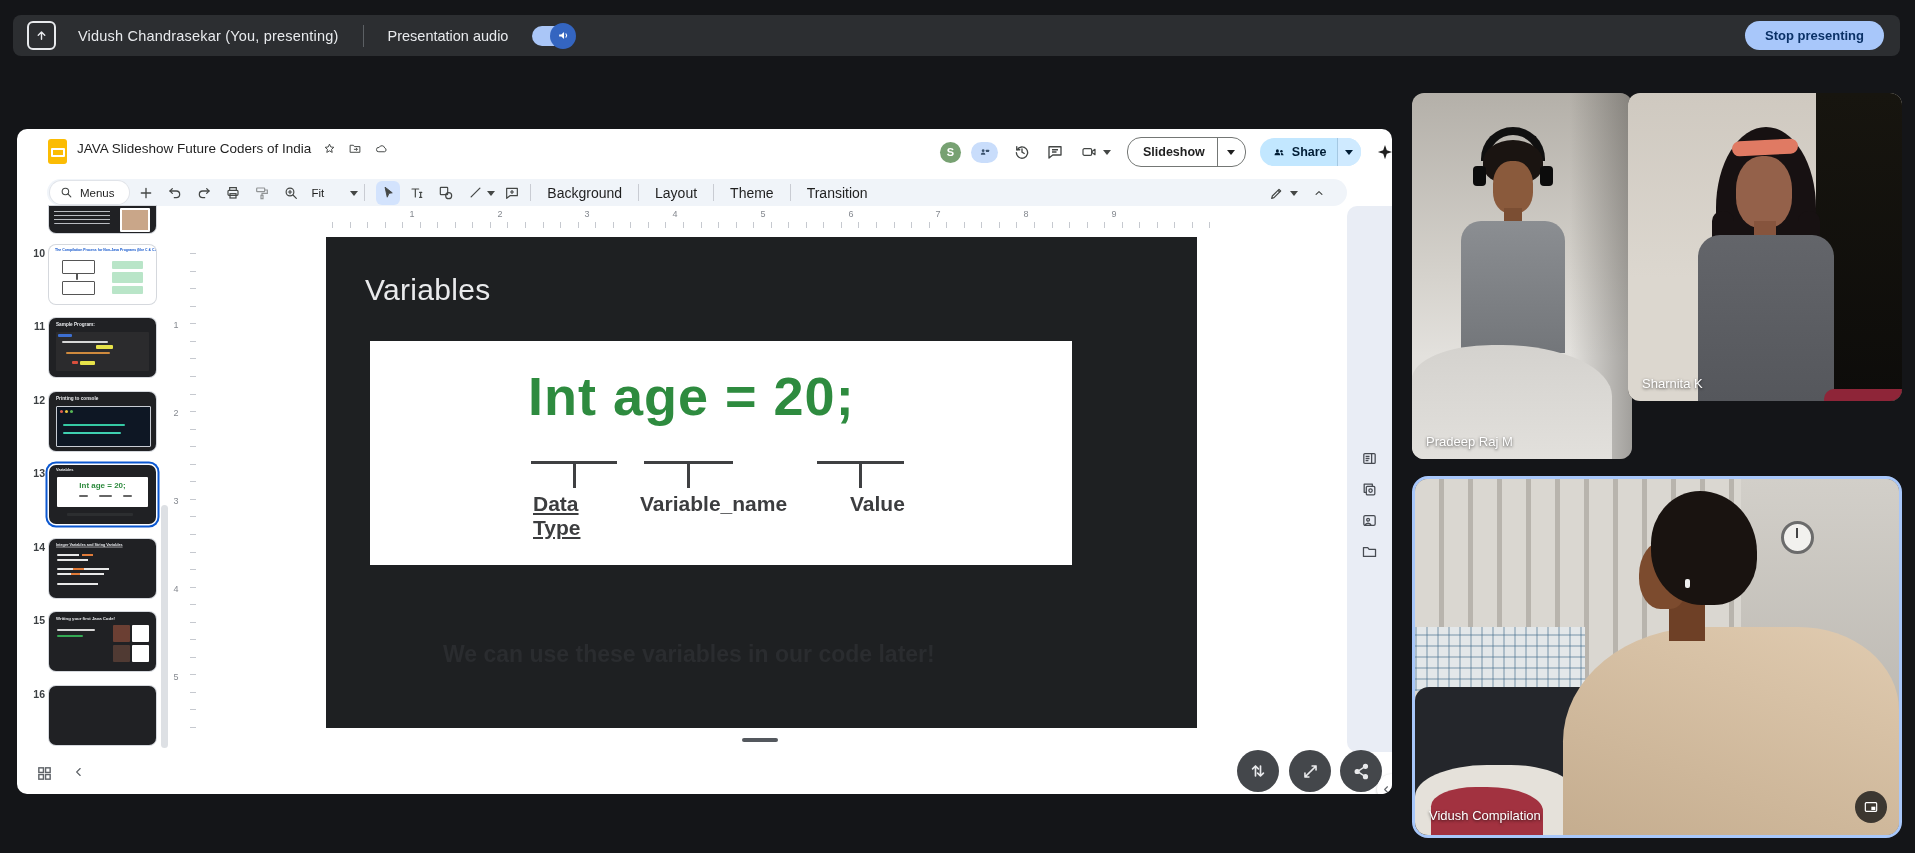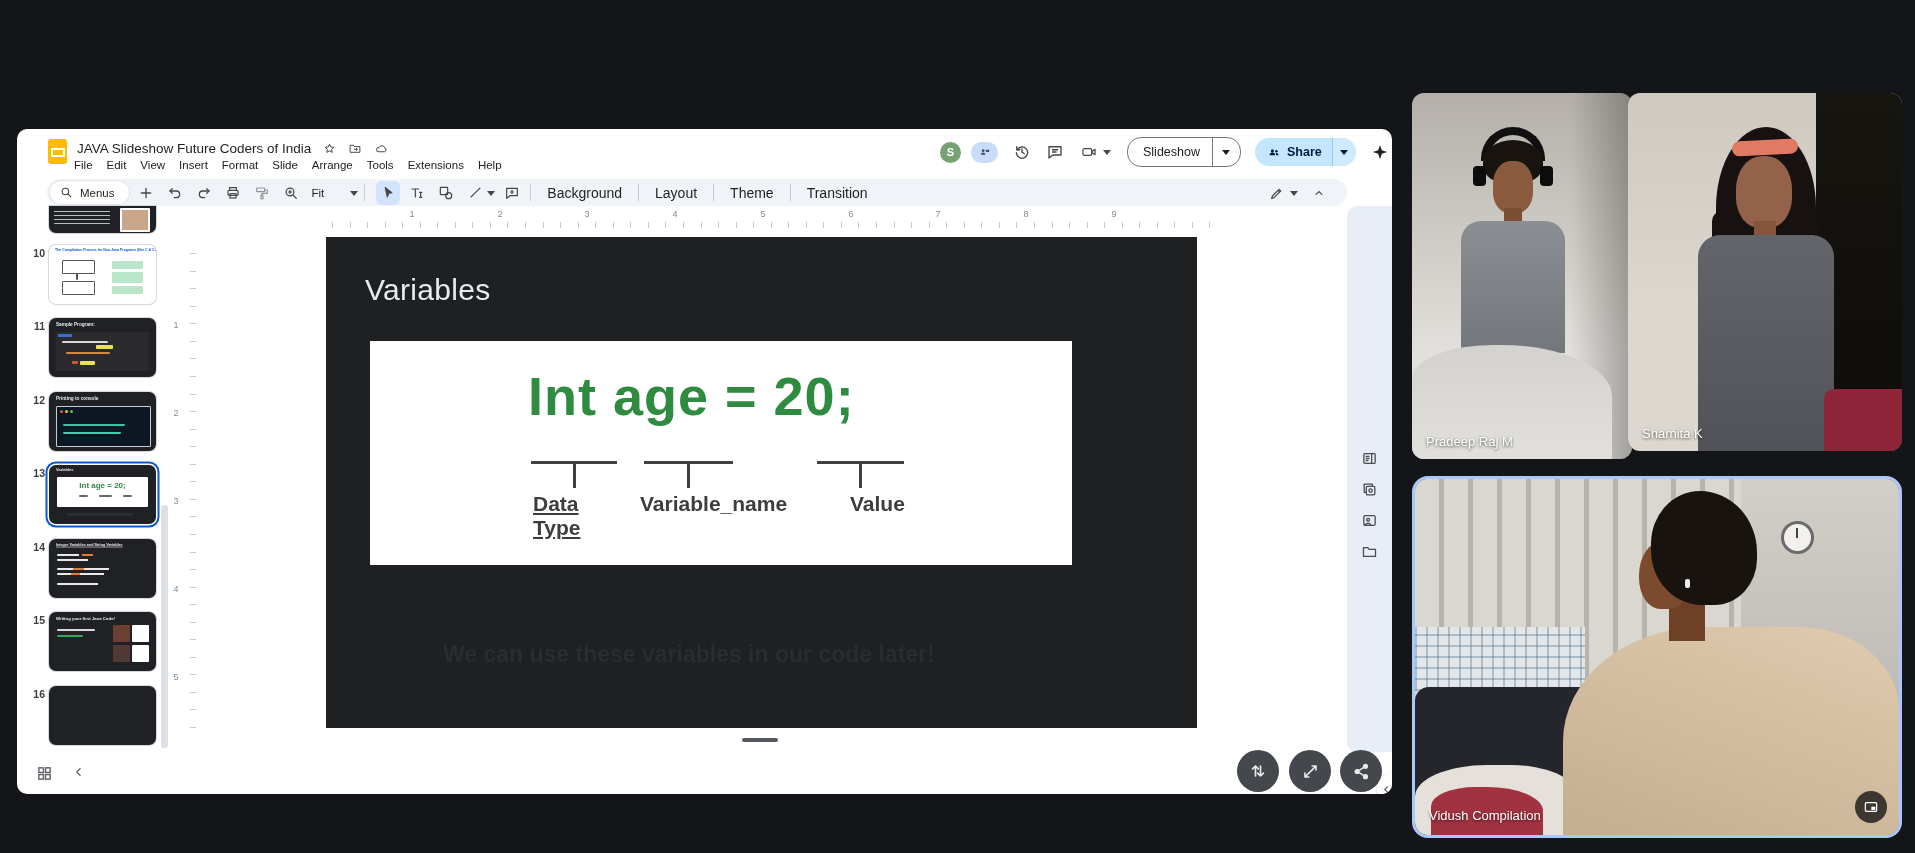--- a/index.html
+++ b/index.html
@@ -25,21 +25,21 @@
   .doc-title{position:absolute;left:60px;top:12px;font-size:13.5px;color:#1f1f1f;}
   .title-icons{position:absolute;left:306px;top:13px;display:flex;gap:12px;color:#444746;align-items:center;}
   .menubar{position:absolute;left:50px;top:28px;display:flex;font-size:11.5px;color:#202124;}
   .menubar span{padding:2px 7px;border-radius:4px;cursor:pointer;}
   .hdr-right{position:absolute;left:923px;top:8px;height:30px;display:flex;align-items:center;color:#444746;}
   .avatarS{width:21px;height:21px;border-radius:50%;background:#77a172;color:#fff;font-size:11px;font-weight:700;display:flex;align-items:center;justify-content:center;}
   .bluepill{width:27px;height:21px;border-radius:11px;background:#c9ddfb;color:#39506b;display:flex;align-items:center;justify-content:center;margin-left:10px;}
   .hico{margin-left:15px;cursor:pointer;}
   .caret{width:0;height:0;border:4px solid transparent;border-top:5px solid currentColor;margin-top:5px;}
   .slideshow-btn{margin-left:16px;height:28px;border:1px solid #747775;border-radius:14px;display:flex;align-items:center;font-size:12.5px;color:#1f1f1f;cursor:pointer;}
-  .slideshow-btn .lbl{padding:0 12px 0 15px;}
+  .slideshow-btn .lbl{padding:0 12px 0 15px;font-weight:bold;}
   .slideshow-btn .car{width:27px;align-self:stretch;display:flex;align-items:center;justify-content:center;border-left:1px solid #747775;}
   .share-btn{margin-left:14px;height:28px;border-radius:14px;background:#c2e7ff;display:flex;align-items:center;color:#001d35;font-size:12.5px;font-weight:600;cursor:pointer;overflow:hidden;}
   .share-btn .lbl{display:flex;gap:6px;align-items:center;padding:0 10px 0 12px;height:100%;}
   .share-btn .car{width:23px;height:100%;display:flex;align-items:center;justify-content:center;background:#cfeaff;border-left:1px solid #a4c8e2;}
   .spark{margin-left:15px;color:#1f1f1f;}
 
   
   .toolbar{position:absolute;left:30px;top:50px;width:1300px;height:27px;background:#f0f4f9;border-radius:14px;display:flex;align-items:center;color:#444746;}
   .menus-pill{height:23px;margin-left:3px;padding:0 14px 0 10px;background:#fff;border-radius:12px;box-shadow:0 0 0 1px #e1e4e9;display:flex;align-items:center;gap:7px;font-size:11.5px;color:#1f1f1f;cursor:pointer;}
   .tbtn{display:flex;align-items:center;justify-content:center;width:24px;height:24px;margin-left:5px;cursor:pointer;}
@@ -91,20 +91,39 @@
   .tile .art{position:absolute;inset:0;}
   .tname{position:absolute;left:14px;bottom:10px;font-size:13px;color:#fff;text-shadow:0 1px 3px rgba(0,0,0,.7);z-index:5;}
   .t3{border:3px solid #a8c7fa;border-radius:16px;}
   .pipbtn{position:absolute;right:12px;bottom:12px;width:32px;height:32px;border-radius:50%;background:rgba(18,18,18,.78);color:#fff;display:flex;align-items:center;justify-content:center;z-index:6;cursor:pointer;}
 </style>
 </head>
 <body>
 
 <div class="screen">
 
+  <div class="meetbar">
+    <span class="present-box">
+      <svg width="13" height="13" viewBox="0 0 24 24" fill="none" stroke="currentColor" stroke-width="2.6" stroke-linecap="round" stroke-linejoin="round">
+          <path d="M12 19 V6 M6 11.5 L12 5.5 L18 11.5"></path>
+        </svg>
+    </span>
+    <span class="presenter">Vidush Chandrasekar (You, presenting)</span>
+    <span class="vdiv"></span>
+    <span class="audio-label">Presentation audio</span>
+    <span class="toggle">
+      <span class="knob">
+        <svg width="13" height="13" viewBox="0 0 24 24">
+            <path d="M4 10 v4 h4 l5 4.5 V5.5 L8 10 z" fill="currentColor"></path>
+            <path d="M16.5 9 a4.5 4.5 0 0 1 0 6" fill="none" stroke="currentColor" stroke-width="2" stroke-linecap="round"></path>
+          </svg>
+      </span>
+    </span>
+    <button class="stopbtn">Stop presenting</button>
+  </div>
 
   <div class="win">
 
     <span class="doc-icon"></span>
     <span class="doc-title">JAVA Slideshow Future Coders of India</span>
     <span class="title-icons">
       <span>
           <svg width="13" height="13" viewBox="0 0 24 24" fill="none" stroke="currentColor" stroke-width="1.8" stroke-linejoin="round">
             <path d="M12 4 l2.4 5.2 5.6.6 -4.2 3.8 1.2 5.6 -5-2.9 -5 2.9 1.2-5.6 -4.2-3.8 5.6-.6 z"></path>
           </svg>
@@ -115,32 +134,20 @@
             <path d="M10 13.5 h6 M13.8 11 l2.8 2.5 -2.8 2.5"></path>
           </svg>
         </span>
       <span>
           <svg width="15" height="13" viewBox="0 0 24 24" fill="none" stroke="currentColor" stroke-width="1.8" stroke-linejoin="round">
             <path d="M7 18 a4 4 0 1 1 .6-7.9 A5.5 5.5 0 0 1 18 11.2 a3.5 3.5 0 0 1-.6 6.8 z"></path>
           </svg>
         </span>
     </span>
 
-    <div class="menubar">
-      <span>File</span>
-      <span>Edit</span>
-      <span>View</span>
-      <span>Insert</span>
-      <span>Format</span>
-      <span>Slide</span>
-      <span>Arrange</span>
-      <span>Tools</span>
-      <span>Extensions</span>
-      <span>Help</span>
-    </div>
 
     <div class="hdr-right">
       <span class="avatarS">S</span>
       <span class="bluepill">
           <svg width="13" height="11" viewBox="0 0 24 24" fill="currentColor">
             <circle cx="9" cy="8" r="3"></circle>
             <path d="M4 17 a5 5 0 0 1 10 0 z"></path>
             <rect x="15" y="6" width="7" height="5" rx="1"></rect>
           </svg>
         </span>
@@ -486,21 +493,21 @@
       <div class="abs" style="left:61px;top:73px;width:13px;height:20px;background:#0c0c0c;border-radius:4px;"></div>
       <div class="abs" style="left:128px;top:73px;width:13px;height:20px;background:#0c0c0c;border-radius:4px;"></div>
       <div class="abs" style="left:81px;top:68px;width:40px;height:52px;background:#8a5a3c;border-radius:44% 44% 40% 40%;"></div>
       <div class="abs" style="left:92px;top:115px;width:18px;height:16px;background:#7b4e33;"></div>
       <div class="abs" style="left:49px;top:128px;width:104px;height:132px;background:linear-gradient(180deg,#8b8e92,#73767a);border-radius:20px 20px 0 0;"></div>
       <div class="abs" style="left:0;top:252px;width:200px;height:114px;background:linear-gradient(180deg,#d4d2ce,#e2e0dc);border-radius:40% 55% 0 0 / 30% 45% 0 0;"></div>
     </div>
     <span class="tname">Pradeep Raj M</span>
   </div>
 
-  <div class="tile" style="left:1628px;top:93px;width:274px;height:358px;text-align:right;">
+  <div class="tile" style="left:1628px;top:93px;width:274px;height:308px;text-align:right;">
     <div class="art">
       <div class="abs" style="inset:0;background:linear-gradient(180deg,#cfc9c0,#dcd7cf 60%);"></div>
       <div class="abs" style="right:0;top:0;width:86px;height:100%;background:linear-gradient(180deg,#17150f,#0d0c0a);"></div>
       <div class="abs" style="left:88px;top:34px;width:100px;height:162px;background:#171112;border-radius:50% 50% 38% 38%;"></div>
       <div class="abs" style="left:84px;top:118px;width:22px;height:104px;background:#171112;border-radius:10px;"></div>
       <div class="abs" style="left:170px;top:118px;width:22px;height:104px;background:#171112;border-radius:10px;"></div>
       <div class="abs" style="left:104px;top:47px;width:66px;height:15px;background:#e07a63;border-radius:8px;transform:rotate(-3deg);"></div>
       <div class="abs" style="left:108px;top:63px;width:56px;height:72px;background:#94614a;border-radius:46% 46% 42% 42%;"></div>
       <div class="abs" style="left:126px;top:128px;width:22px;height:18px;background:#86543d;"></div>
       <div class="abs" style="left:70px;top:142px;width:136px;height:224px;background:linear-gradient(180deg,#63656a,#505257);border-radius:22px 22px 0 0;"></div>

